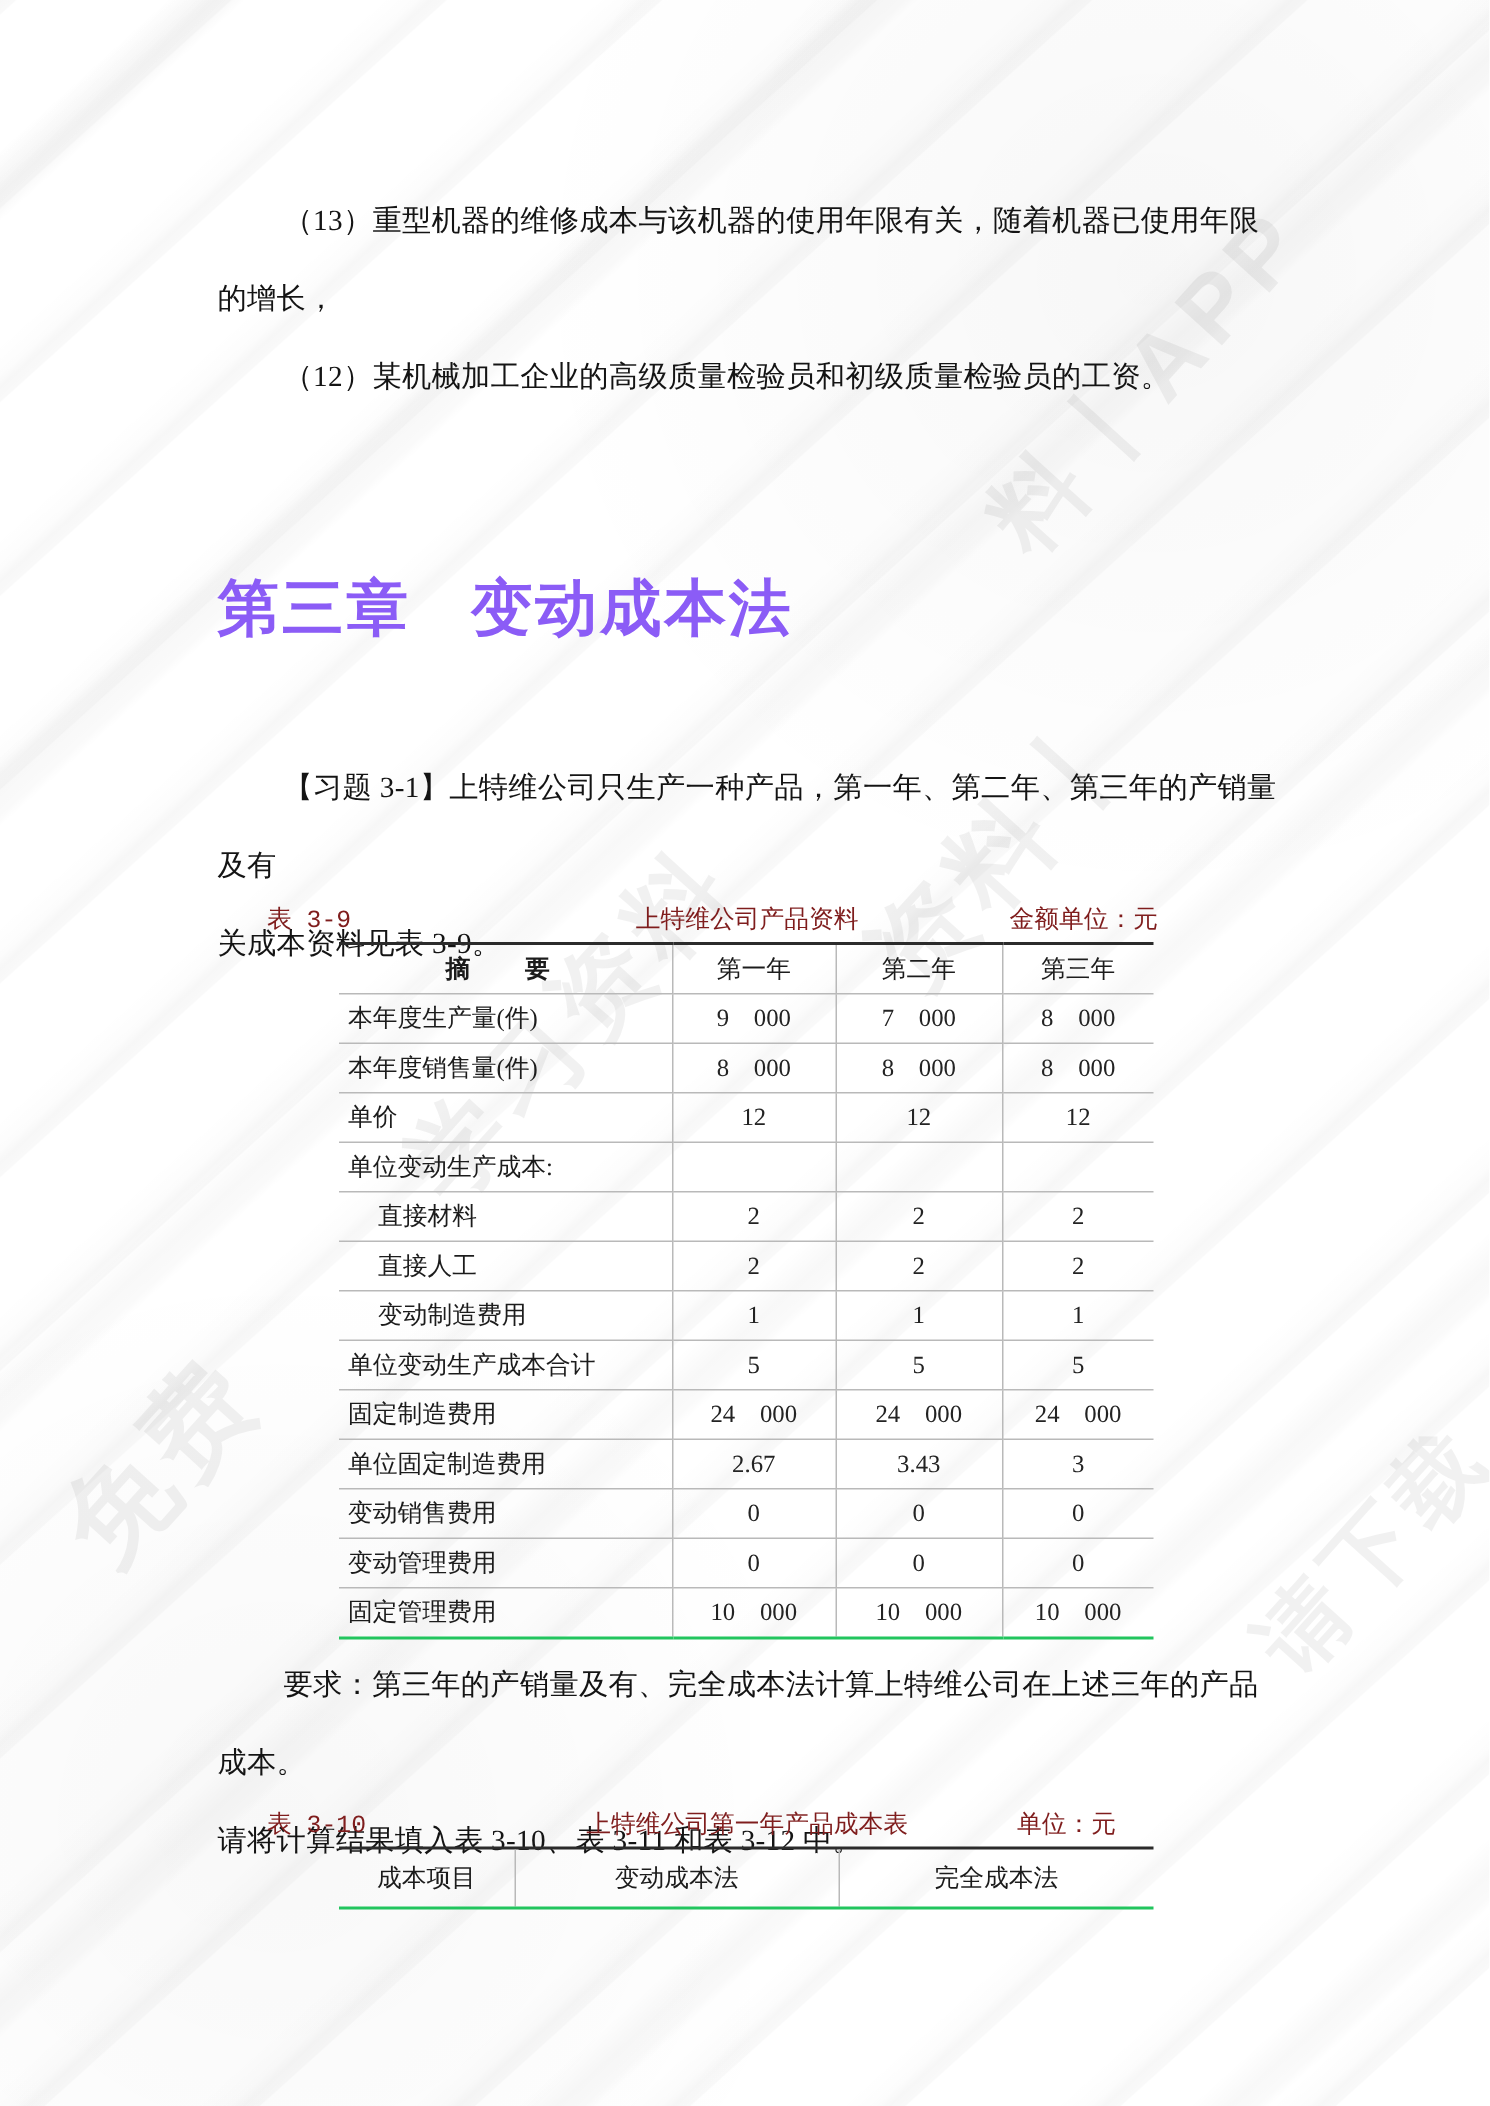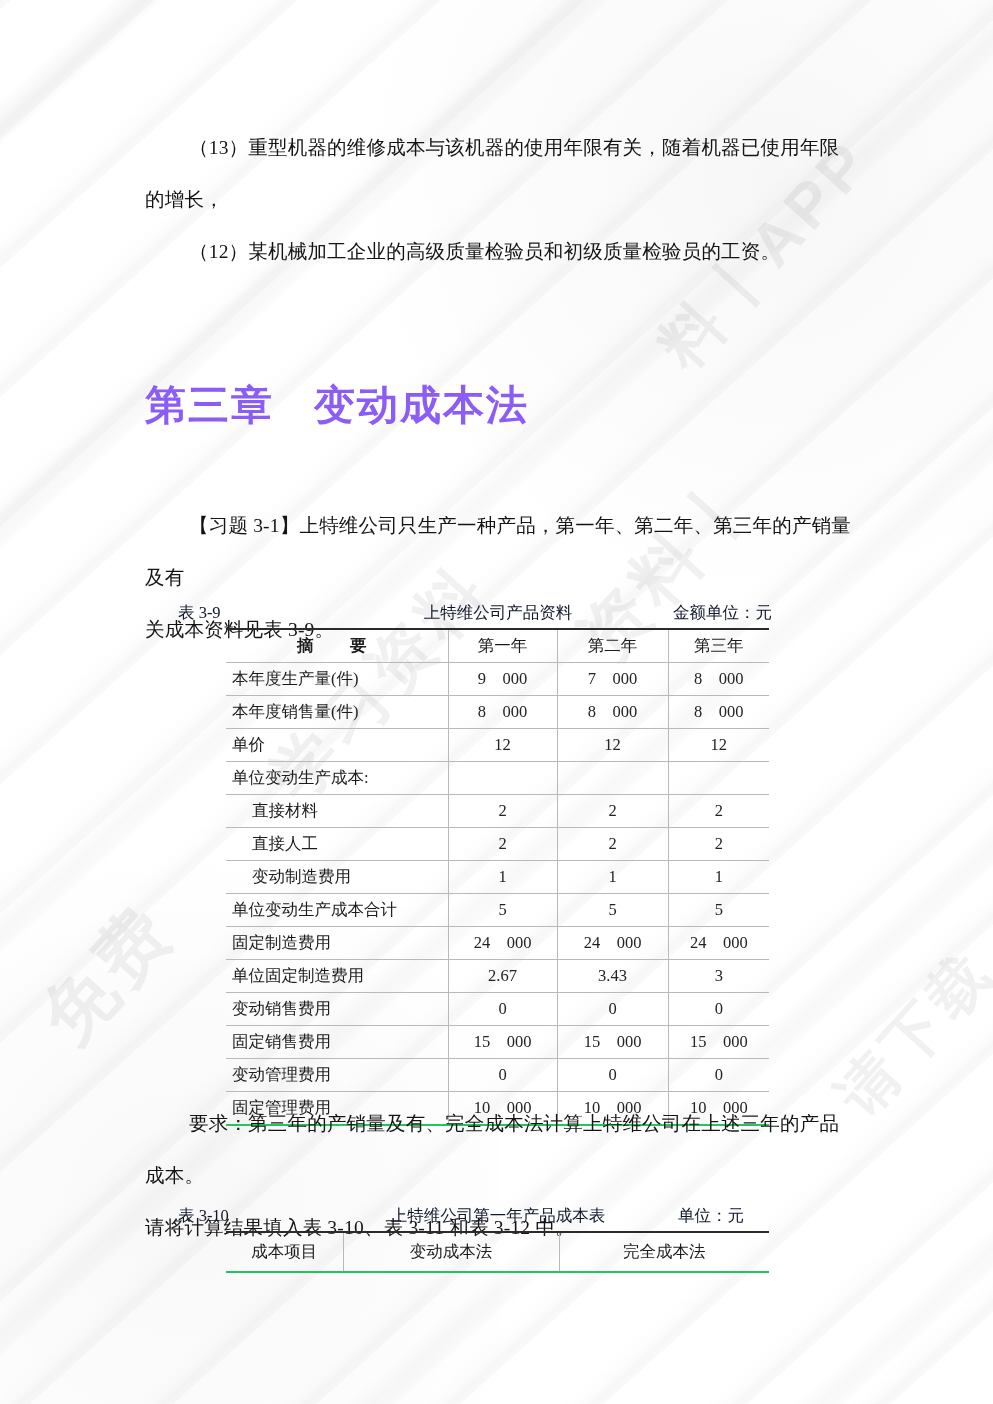--- a/index.html
+++ b/index.html
@@ -108,21 +108,22 @@
   }
   .chapter .gap { display: inline-block; width: 40px; }
 
   .block-problem { position: absolute; left: 145px; top: 500px; width: 712px; }
 
   
   .tbl-cap {
     position: relative;
     height: 26px;
     font-size: 16.5px;
-    color: #0f172a;
+    color: #7f1d1d;
+    font-family: Liberation Mono, monospace;
   }
   .tbl-cap .cap-no {
     position: absolute; left: 0; top: 0;
   }
   .tbl-cap .cap-title {
     position: absolute; left: 0; right: 0; top: 0;
     text-align: center;
   }
   .tbl-cap .cap-unit {
     position: absolute; top: 0;
@@ -281,26 +282,20 @@
               <td class="num-cell">3.43</td>
               <td class="num-cell last">3</td>
             </tr>
             <tr>
               <td class="lbl first">变动销售费用</td>
               <td class="num-cell">0</td>
               <td class="num-cell">0</td>
               <td class="num-cell last">0</td>
             </tr>
             <tr>
-              <td class="lbl first">固定销售费用</td>
-              <td class="num-cell">15　000</td>
-              <td class="num-cell">15　000</td>
-              <td class="num-cell last">15　000</td>
-            </tr>
-            <tr>
               <td class="lbl first">变动管理费用</td>
               <td class="num-cell">0</td>
               <td class="num-cell">0</td>
               <td class="num-cell last">0</td>
             </tr>
             <tr>
               <td class="lbl first">固定管理费用</td>
               <td class="num-cell">10　000</td>
               <td class="num-cell">10　000</td>
               <td class="num-cell last">10　000</td>

